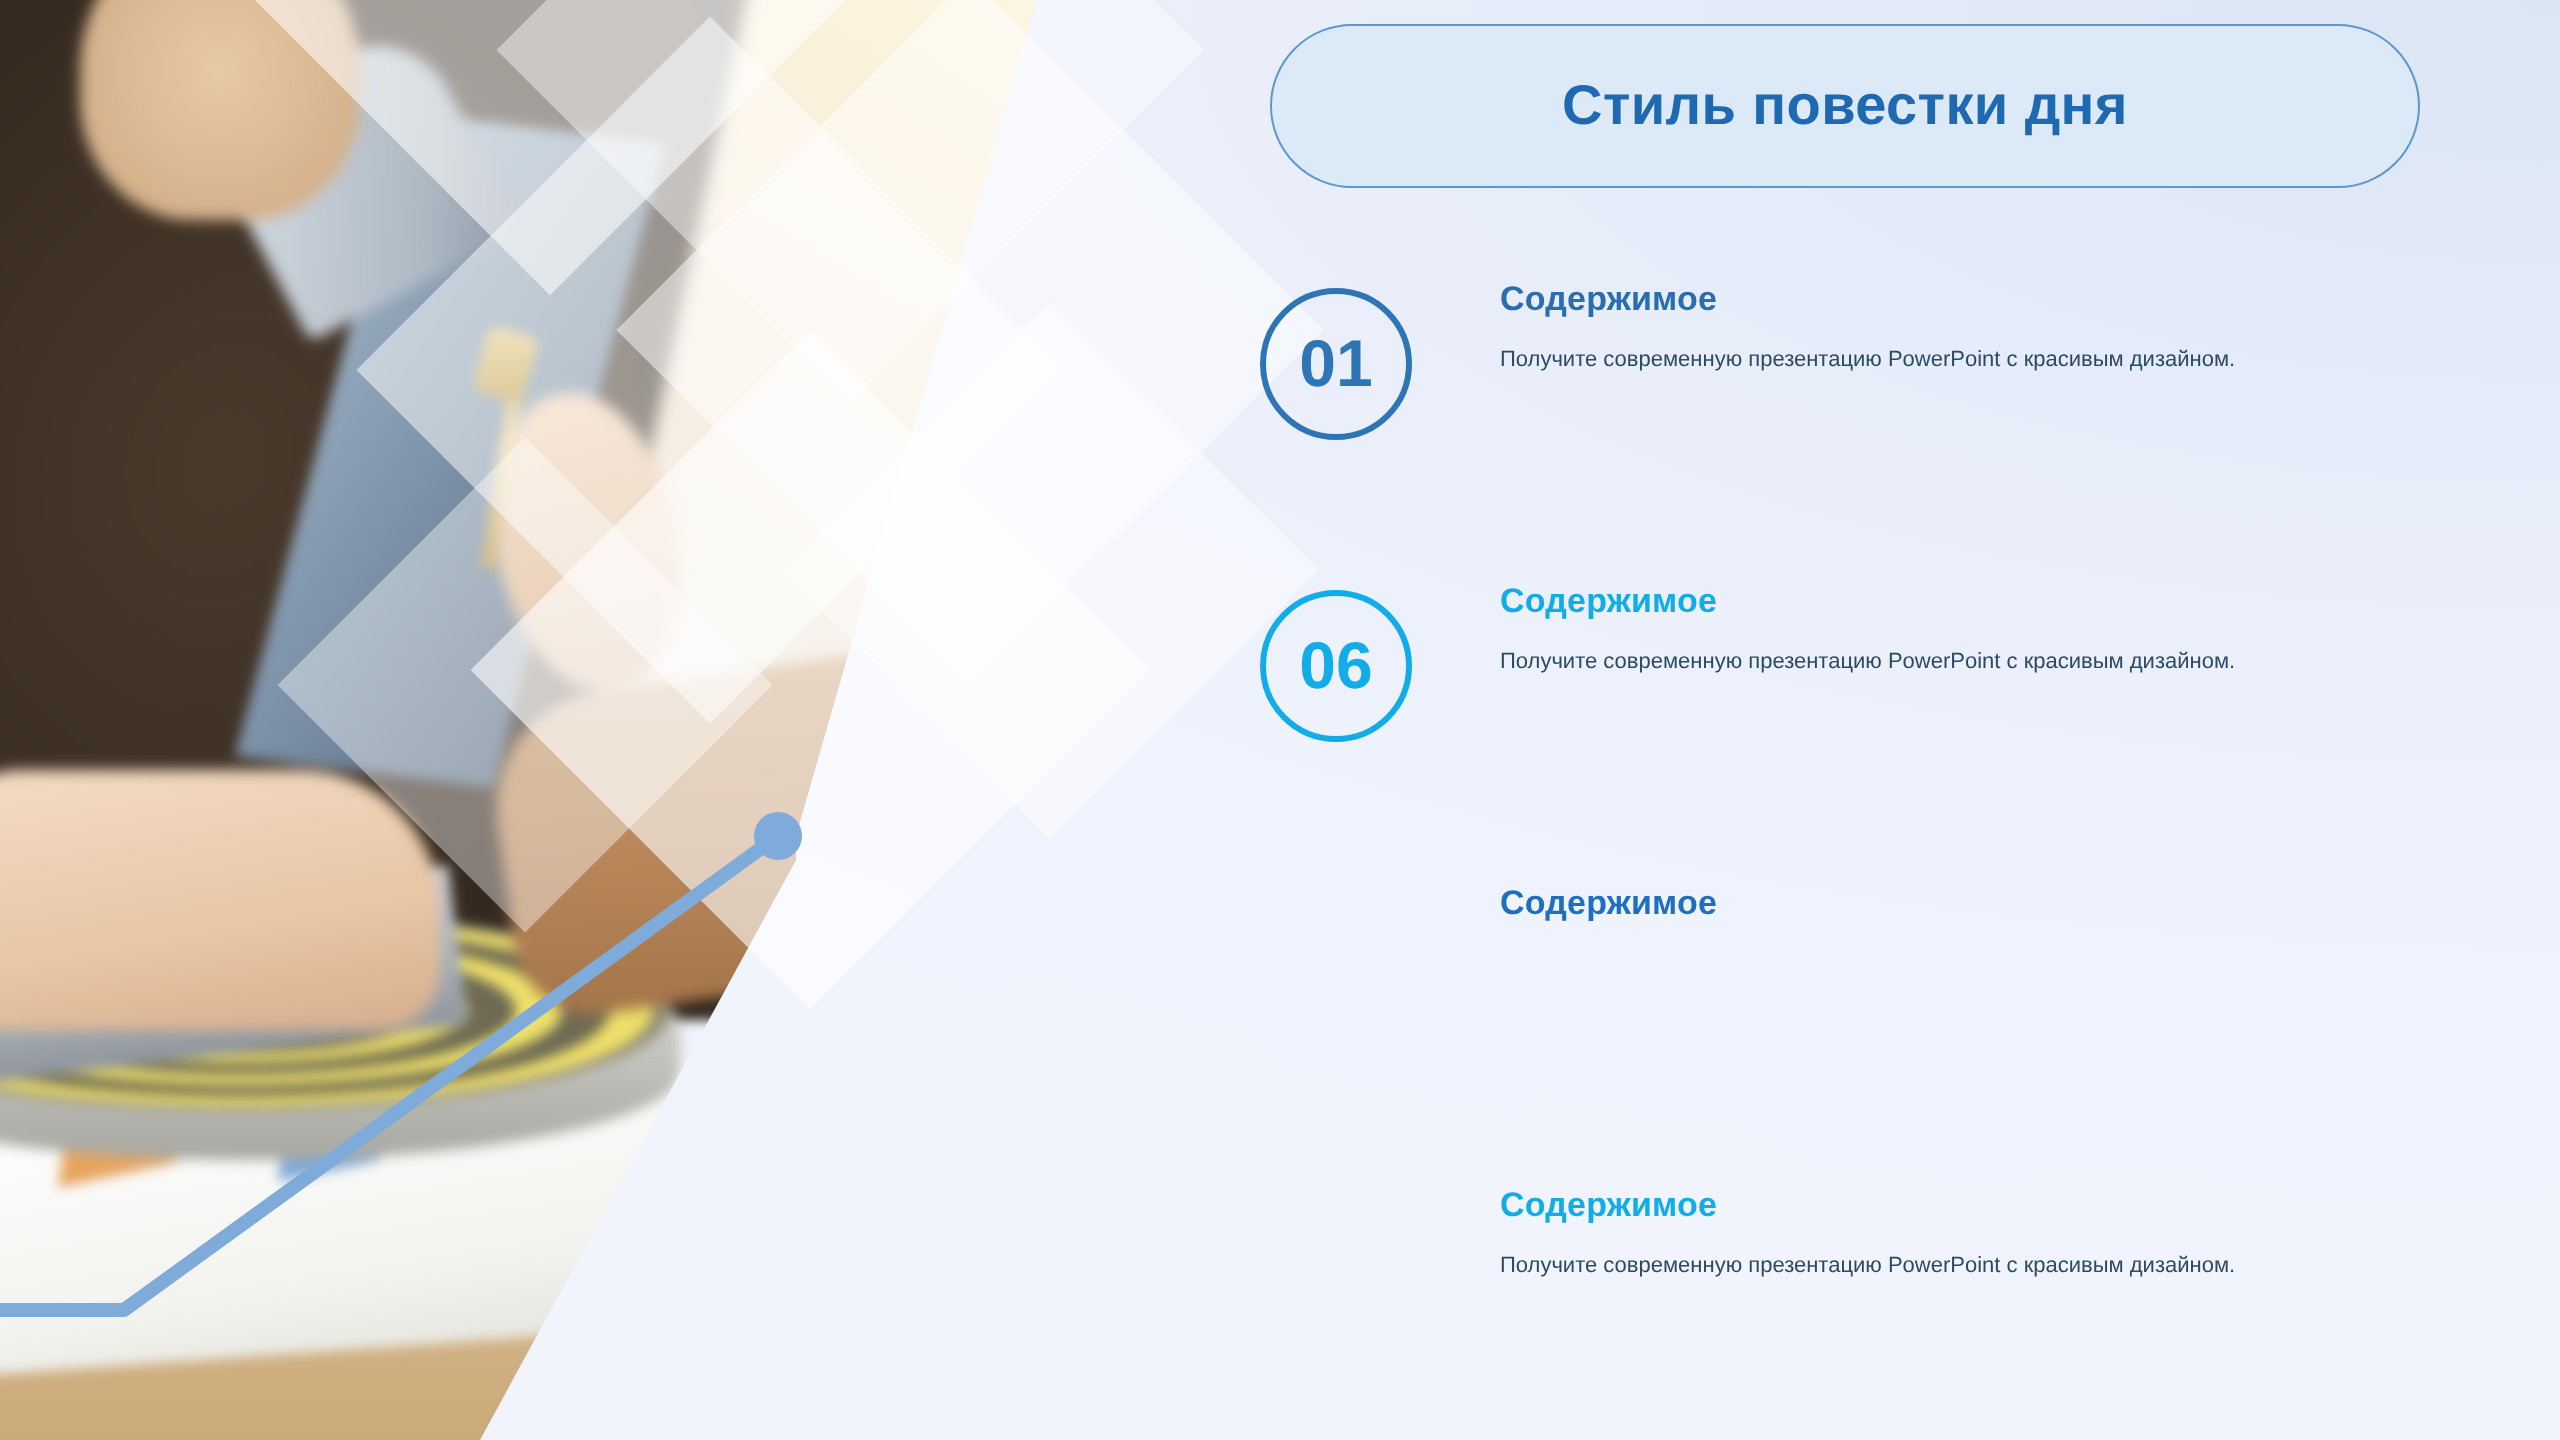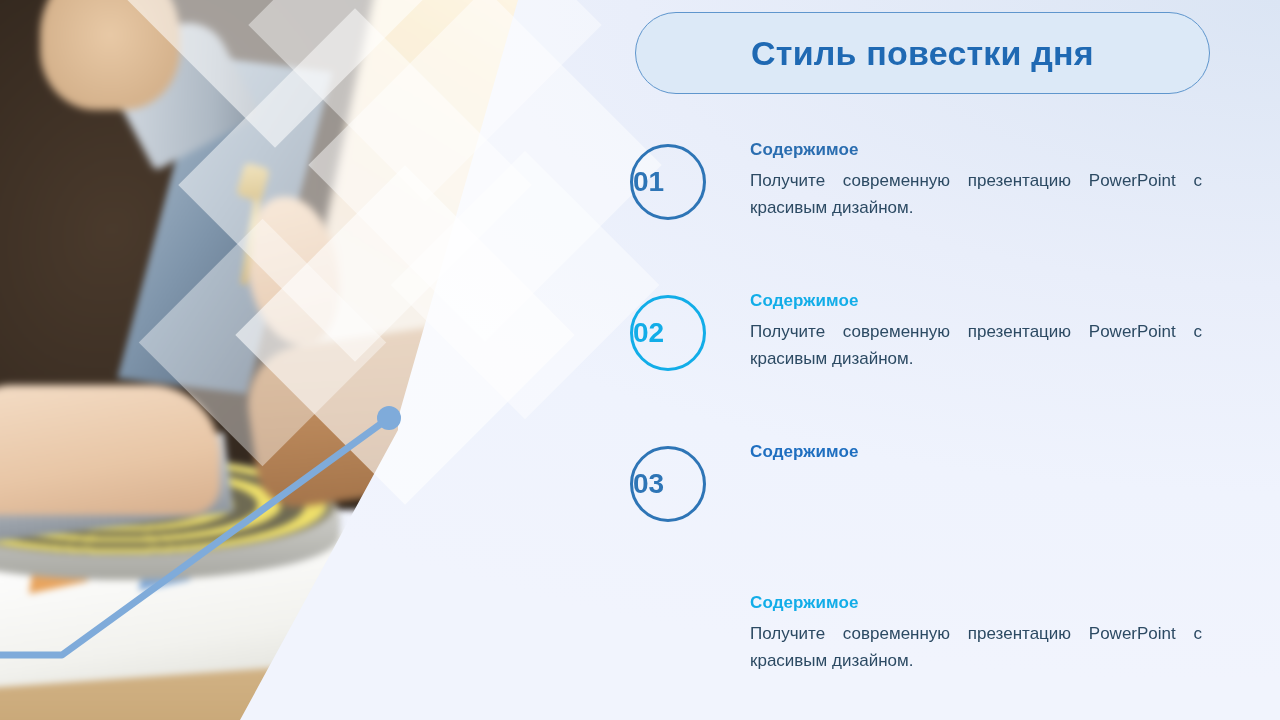--- a/index.html
+++ b/index.html
@@ -167,42 +167,42 @@
   }
 
   
   #title-pill {
     position:absolute; left:635px; top:12px; width:575px; height:82px;
     border:1.6px solid #5f96cd; border-radius:42px;
     background:#dce9f7;
     display:flex; align-items:center; justify-content:center;
   }
   #title-text {
-    font-size:34px; font-weight:bold; color:#1f69b3; letter-spacing:.2px;
+    font-size:28px; font-weight:bold; color:#1f69b3; letter-spacing:.2px;
     white-space:nowrap;
   }
 
   #list { position:absolute; left:630px; top:140px; width:600px; }
   .row { position:relative; height:151px; }
   .num-circle {
     position:absolute; left:0; top:4px; width:76px; height:76px;
     border-radius:50%; border:3px solid #2e75b6;
-    display:flex; align-items:center; 
-    color:#2e75b6; font-size:28px; font-weight:bold;
+    display:flex; align-items:center; justify-content:center;
+    color:#2e75b6; font-size:33px; font-weight:bold;
   }
   .row.cyan .num-circle { border-color:#12ade8; color:#12ade8; }
   .txt { position:absolute; left:120px; top:0; width:460px; }
   .h {
     font-size:17px; font-weight:bold; color:#2a6db0;
     margin-bottom:7px; letter-spacing:.1px;
   }
   .row.cyan .h { color:#12ade8; }
   .row.deep .h { color:#1f6fc0; }
   .b {
-    font-size:17px; line-height:27px; color:#2c4a63;
+    font-size:11px; line-height:27px; color:#2c4a63;
     text-align:justify; text-align-last:left;
     width:452px;
   }
 </style>
 </head>
 <body>
 
 <div id="slide">
 
   <div id="photo-panel">
@@ -254,32 +254,29 @@
         <span>01</span>
       </div>
       <div class="txt">
         <div class="h">Содержимое</div>
         <div class="b">Получите современную презентацию PowerPoint с красивым дизайном.</div>
       </div>
     </div>
 
     <div class="row cyan">
       <div class="num-circle">
-        <span>02</span>
+        <span>06</span>
       </div>
       <div class="txt">
         <div class="h">Содержимое</div>
         <div class="b">Получите современную презентацию PowerPoint с красивым дизайном.</div>
       </div>
     </div>
 
     <div class="row deep">
-      <div class="num-circle">
-        <span>03</span>
-      </div>
       <div class="txt">
         <div class="h">Содержимое</div>
       </div>
     </div>
 
     <div class="row cyan">
       <div class="txt">
         <div class="h">Содержимое</div>
         <div class="b">Получите современную презентацию PowerPoint с красивым дизайном.</div>
       </div>

